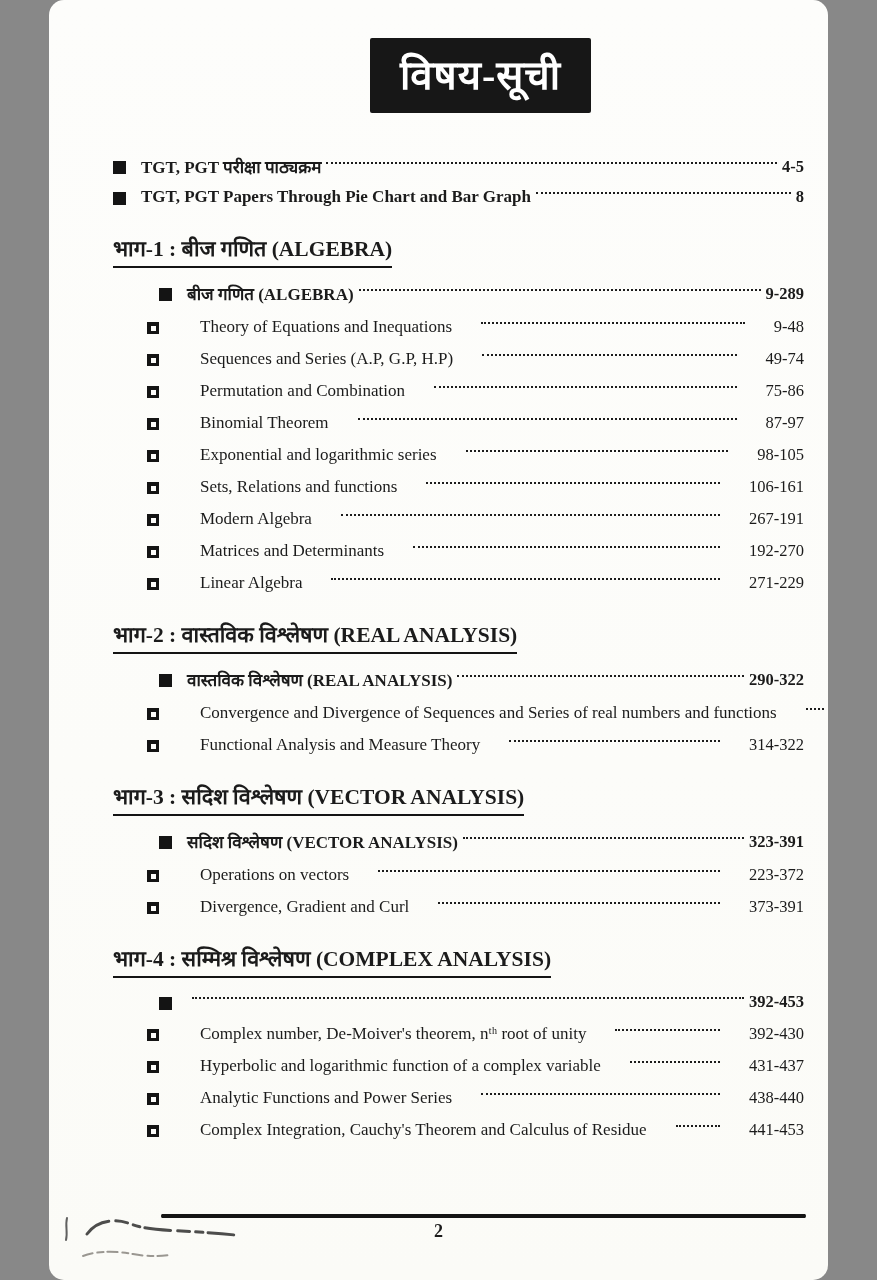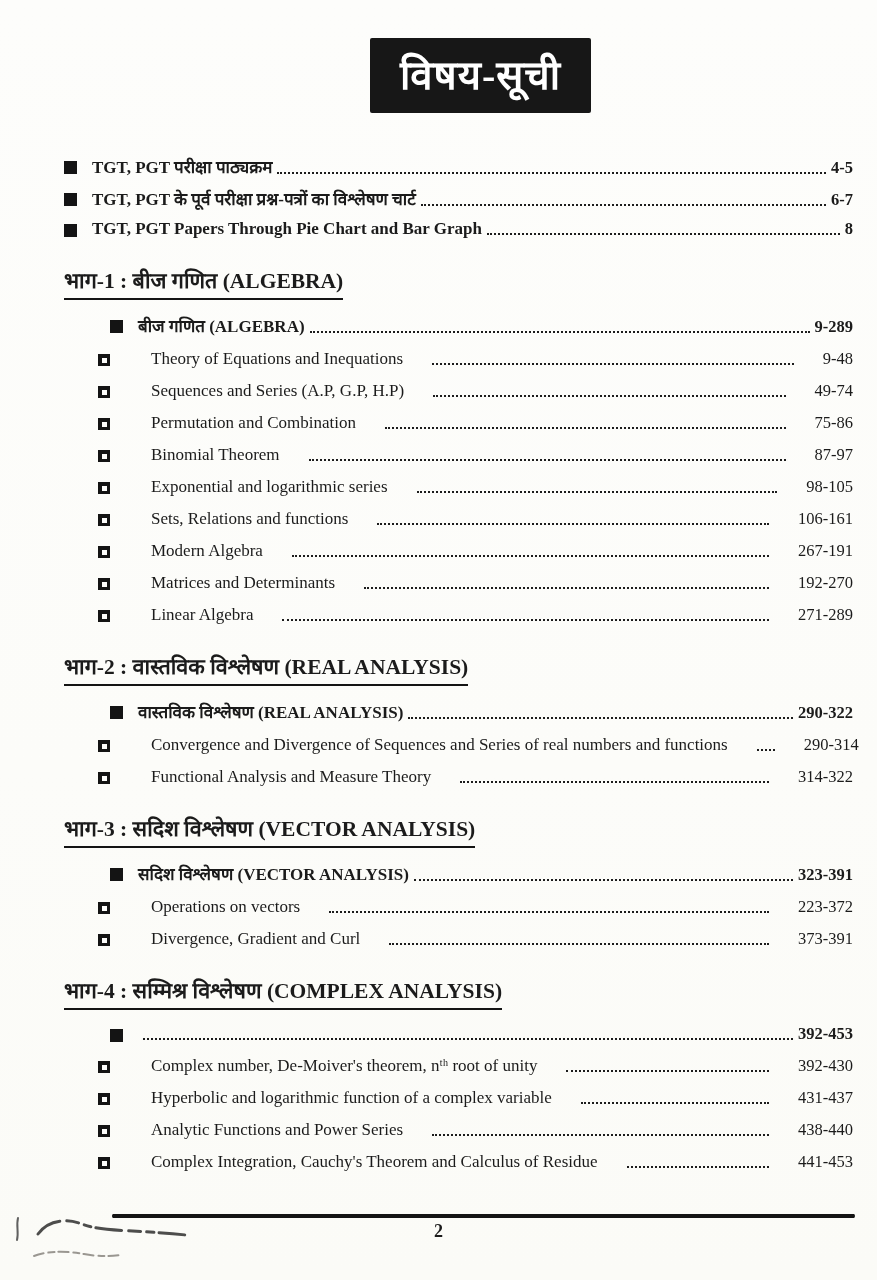--- a/index.html
+++ b/index.html
@@ -1,27 +1,28 @@
 <!DOCTYPE html>
 <html><head>
 <meta charset="utf-8">
 <style>
   html, body { margin: 0; padding: 0; background: #888; }
   .page {
     position: relative;
-    width: 877px;
+    width: 779px;
     height: 1280px;
     margin: 0 auto;
     background:
       linear-gradient(180deg, #fdfdfb 0%, #fcfcf9 60%, #fbfbf7 100%);
     box-sizing: border-box;
     padding: 36px 24px 0 64px;
     overflow: hidden;
     color: #1b1b1b;
     font-family: "Liberation Serif", "DejaVu Serif", serif;
+    border-radius: 15px;
   }
 
   
   .title-box {
     width: fit-content;
     margin: 2px auto 0 auto;
     transform: translateX(22px);
     background: #171717;
     color: #ffffff;
     padding: 8px 30px 12px 30px;
@@ -30,21 +31,21 @@
   .title-box span {
     font-size: 40px;
     font-weight: bold;
     letter-spacing: 1px;
     font-family: "Liberation Serif", "DejaVu Sans", serif;
   }
 
   
   .row {
     display: flex;
-    align-items: flex-end;
+    align-items: center;
     margin-bottom: 10px;
   }
   .bullet-solid {
     flex: none;
     width: 13px;
     height: 13px;
     background: #141414;
     margin-right: 15px;
     align-self: center;
     transform: translateY(1px);
@@ -129,26 +130,20 @@
 
   <div class="front-matter">
 
       <div class="row fm-row">
         <span class="bullet-solid"></span>
         <span class="label">TGT, PGT परीक्षा पाठ्यक्रम</span>
         <span class="leader"></span>
         <span class="pages">4-5</span>
       </div>
 
-      <div class="row fm-row">
-        <span class="bullet-solid"></span>
-        <span class="label">TGT, PGT के पूर्व परीक्षा प्रश्न-पत्रों का विश्लेषण चार्ट</span>
-        <span class="leader"></span>
-        <span class="pages">6-7</span>
-      </div>
 
       <div class="row fm-row">
         <span class="bullet-solid"></span>
         <span class="label">TGT, PGT Papers Through Pie Chart and Bar Graph</span>
         <span class="leader"></span>
         <span class="pages">8</span>
       </div>
 
   </div>
 
@@ -214,21 +209,21 @@
           <span class="bullet-hollow"></span>
           <span class="label">Matrices and Determinants</span>
           <span class="leader"></span>
           <span class="pages">192-270</span>
         </div>
 
         <div class="row sub-row">
           <span class="bullet-hollow"></span>
           <span class="label">Linear Algebra</span>
           <span class="leader"></span>
-          <span class="pages">271-289</span>
+          <span class="pages">271-229</span>
         </div>
 
     </section>
 
     <section class="toc-section">
       <h2 class="section-heading"><span class="underline">भाग-2 : वास्तविक विश्लेषण (REAL ANALYSIS)</span></h2>
       <div class="row main-row">
         <span class="bullet-solid"></span>
         <span class="label">वास्तविक विश्लेषण  (REAL ANALYSIS)</span>
         <span class="leader"></span>

